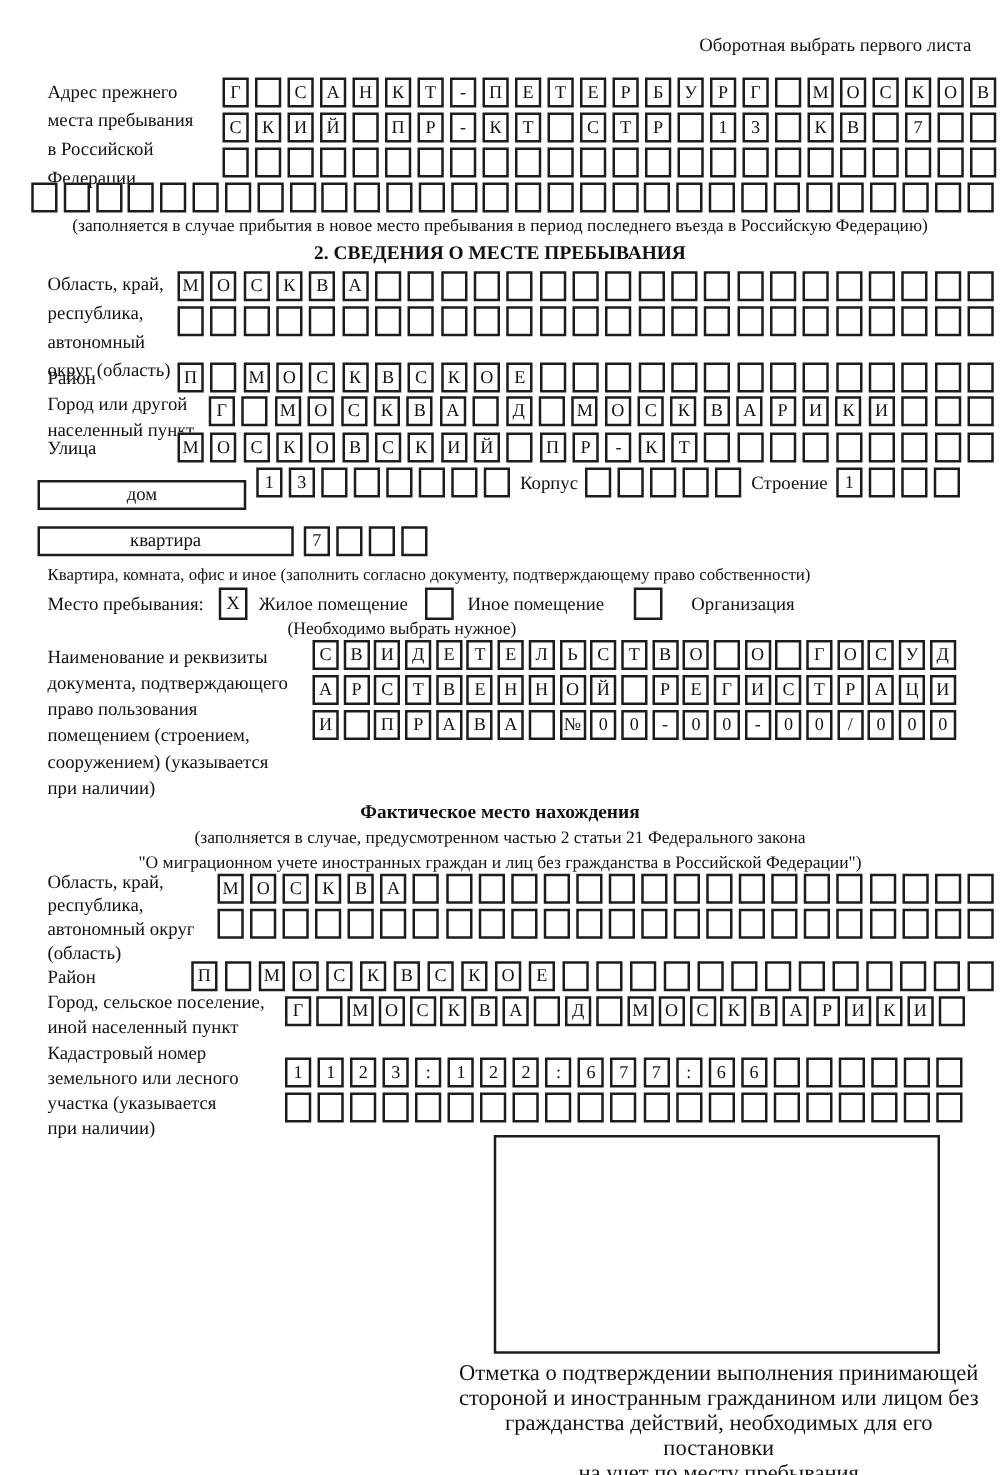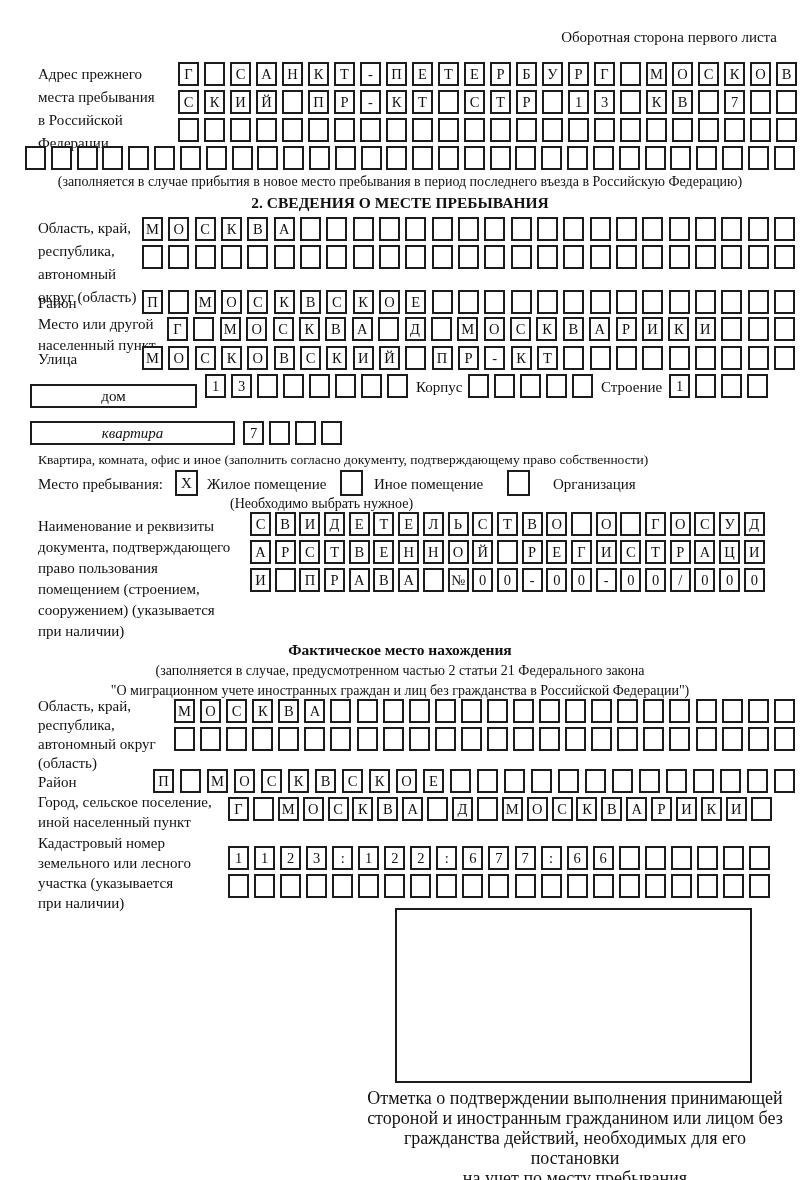--- a/index.html
+++ b/index.html
@@ -20,21 +20,21 @@
         display:flex;align-items:center;justify-content:center;font-size:15px;background:#fff;}
   .checkbox{position:absolute;width:23px;height:26px;box-sizing:border-box;border:2px solid #1c1c1c;
         display:flex;align-items:center;justify-content:center;font-size:15px;background:#fff;}
   .stampbox{position:absolute;box-sizing:border-box;border:2.5px solid #1c1c1c;background:#fff;}
 </style>
 </head>
 <body>
 
 <div id="page">
 
-  <div class="lbl" style="left:400px;top:26px;width:377px;text-align:right;">Оборотная сторона первого листа</div>
+  <div class="lbl" style="left:400px;top:26px;width:377px;text-align:right;">Оборотная выбрать первого листа</div>
 
   <div class="lbl" style="left:38px;top:63px;">Адрес прежнего
 места пребывания
 в Российской
 Федерации</div>
   <div class="grid" style="left:178px;top:62px;width:619px;">
       <span class="cell">Г</span>
       <span class="cell"></span>
       <span class="cell">С</span>
       <span class="cell">А</span>
@@ -228,21 +228,21 @@
       <span class="cell"></span>
       <span class="cell"></span>
       <span class="cell"></span>
       <span class="cell"></span>
       <span class="cell"></span>
       <span class="cell"></span>
       <span class="cell"></span>
       <span class="cell"></span>
     </div>
 
-  <div class="lbl lh21" style="left:38px;top:314px;">Место или другой
+  <div class="lbl lh21" style="left:38px;top:314px;">Город или другой
 населенный пункт</div>
   <div class="grid" style="left:167px;top:317px;width:628px;">
       <span class="cell">Г</span>
       <span class="cell"></span>
       <span class="cell">М</span>
       <span class="cell">О</span>
       <span class="cell">С</span>
       <span class="cell">К</span>
       <span class="cell">В</span>
       <span class="cell">А</span>
@@ -313,21 +313,21 @@
       <span class="cell"></span>
     </div>
   <div class="lbl" style="left:601px;top:376px;">Строение</div>
   <div class="grid" style="left:669px;top:374px;width:99px;">
       <span class="cell">1</span>
       <span class="cell"></span>
       <span class="cell"></span>
       <span class="cell"></span>
     </div>
 
-  <div class="widebox" style="left:30px;top:421px;width:205px;font-style:italic;">квартира</div>
+  <div class="widebox" style="left:30px;top:421px;width:205px;">квартира</div>
   <div class="grid" style="left:243px;top:421px;width:99px;">
       <span class="cell">7</span>
       <span class="cell"></span>
       <span class="cell"></span>
       <span class="cell"></span>
     </div>
   <div class="cap" style="left:38px;top:451px;">Квартира, комната, офис и иное (заполнить согласно документу, подтверждающему право собственности)</div>
 
   <div class="lbl" style="left:38px;top:473px;">Место пребывания:</div>
   <div class="checkbox" style="left:175px;top:470px;">X</div>

